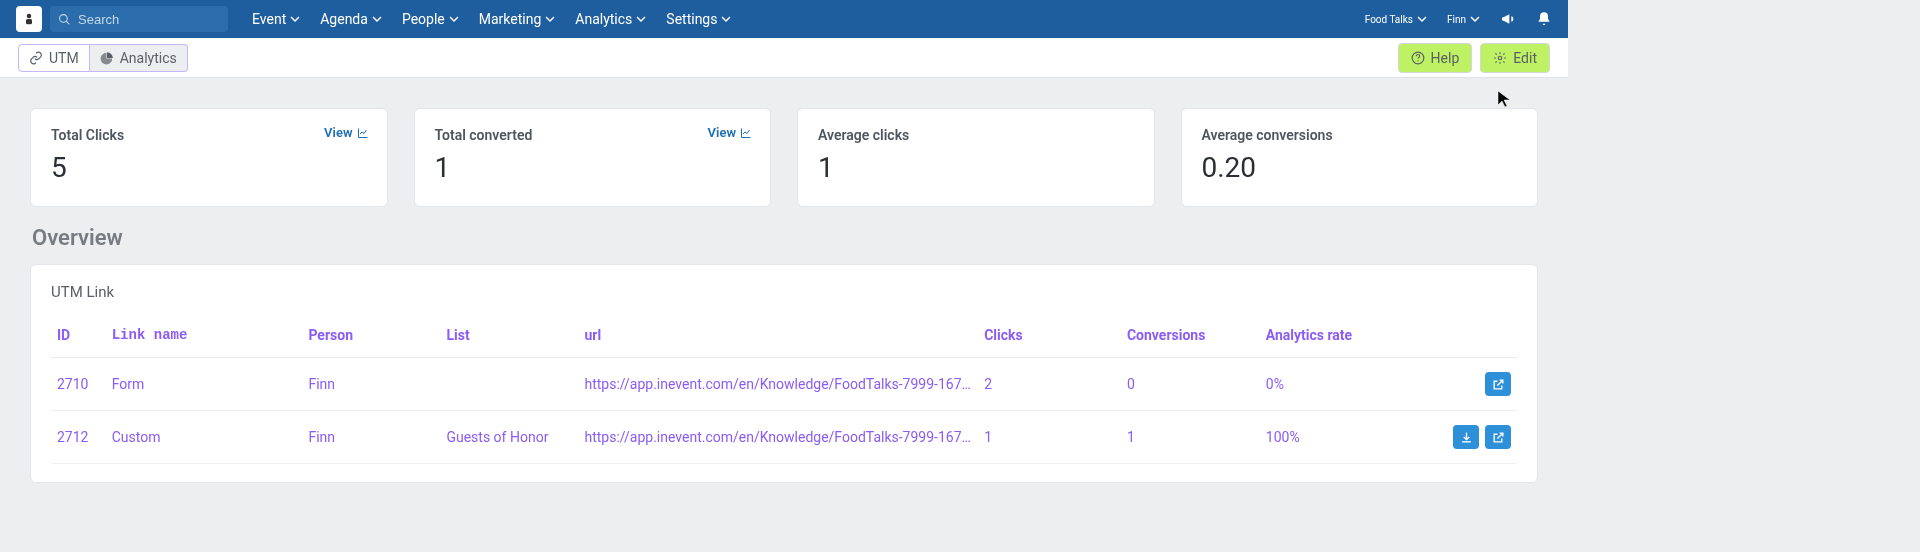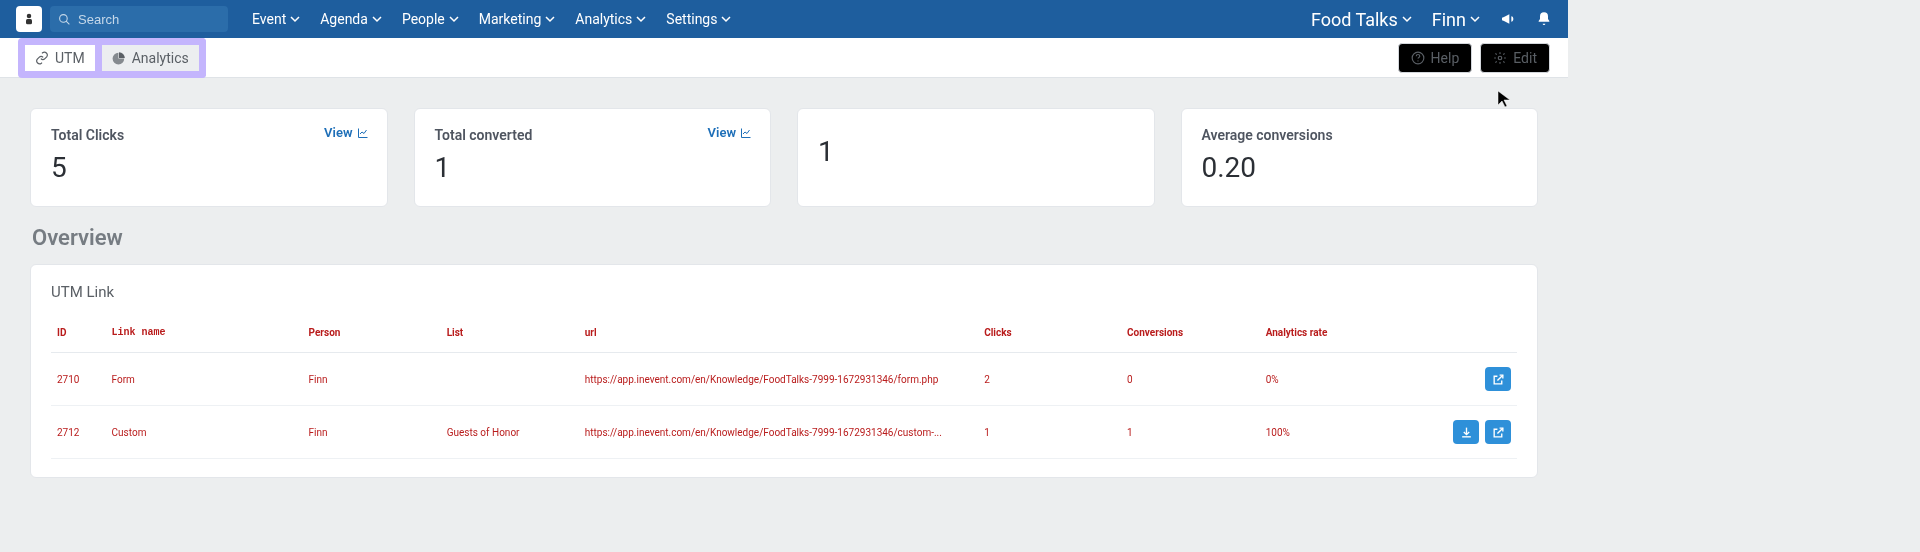--- a/index.html
+++ b/index.html
@@ -7,40 +7,40 @@
 .topbar{background:#1e5e9e;height:38px;display:flex;align-items:center;padding:8px 16px;gap:8px}
 .logo{width:26px;height:26px;background:#fff;border-radius:4px;display:flex;align-items:center;justify-content:center;font-size:16px}
 .search-wrap{position:relative;display:flex;align-items:center}
 .search-wrap svg{position:absolute;left:8px;top:7px;pointer-events:none}
 .search{background:#2b6daa;border:none;border-radius:4px;height:26px;width:178px;padding:0 8px 0 28px;color:#fff;font-size:13px}
 .search::placeholder{color:#c5d8ea}
 .nav{display:flex;gap:20px;margin-left:16px}
 .nav-item{color:#fff;font-size:14px;display:flex;align-items:center;gap:4px;cursor:pointer}
 .spacer{flex:1}
 .nav-right{display:flex;align-items:center;gap:20px}
-.nav-right .nav-item{font-size:18px}
+.nav-right .nav-item{font-size:10px}
 .icon-btn{color:#fff;cursor:pointer;display:flex;align-items:center}
 .subbar{background:#fff;height:40px;display:flex;align-items:center;padding:0 18px;border-bottom:1px solid #dfe3e7}
 .tab-group{display:flex}
-.tab{border:7px solid #c4b5fd;padding:5px 10px;font-size:14px;color:#5a5f65;background:#fff;display:flex;align-items:center;gap:6px;cursor:pointer}
+.tab{border:1px solid #c4b5fd;padding:5px 10px;font-size:14px;color:#5a5f65;background:#fff;display:flex;align-items:center;gap:6px;cursor:pointer}
 .tab:first-child{border-radius:4px 0 0 4px}
 .tab:last-child{border-radius:0 4px 4px 0;border-left:none}
 .tab.active{background:#eceef0}
 .subbar-right{margin-left:auto;display:flex;gap:8px}
-.btn{border:1px solid #d3d7dc;background:#000000;padding:6px 12px;font-size:14px;color:#5a5f65;border-radius:4px;display:flex;align-items:center;gap:6px;cursor:pointer}
+.btn{border:1px solid #d3d7dc;background:#bef264;padding:6px 12px;font-size:14px;color:#5a5f65;border-radius:4px;display:flex;align-items:center;gap:6px;cursor:pointer}
 .content{padding:30px 30px 0 30px}
 .cards{display:flex;gap:26px}
 .card{background:#fff;border:1px solid #e3e6ea;border-radius:6px;flex:1;padding:18px 20px 22px 20px;position:relative}
 .card-title{font-size:14px;font-weight:600;color:#4f5560}
 .card-value{font-size:28px;font-weight:400;color:#2b2f35;margin-top:8px}
 .card-view{position:absolute;right:18px;top:16px;color:#1e6fb8;font-size:13px;font-weight:600;display:flex;align-items:center;gap:4px;cursor:pointer}
 .overview-title{font-size:22px;color:#767c82;font-weight:600;margin:18px 0 14px 2px}
 .panel{background:#fff;border:1px solid #e3e6ea;border-radius:6px;padding:18px 20px}
 .panel-title{font-size:15px;font-weight:400;color:#5a5f65;margin-bottom:18px}
-table{width:100%;border-collapse:collapse;font-size:10px;color:#b91c1c}
+table{width:100%;border-collapse:collapse;font-size:14px;color:#8b5cf6}
 th{text-align:left;font-weight:700;padding:8px 6px 14px 6px;border-bottom:1px solid #e6eaee}
 td{padding:14px 6px;border-bottom:1px solid #eef1f4;vertical-align:middle}
 td.url{white-space:nowrap;overflow:hidden;text-overflow:ellipsis;max-width:390px}
 .row-actions{display:flex;gap:6px;justify-content:flex-end}
 .act-btn{background:#2e90d9;border:none;border-radius:4px;width:26px;height:24px;display:flex;align-items:center;justify-content:center;cursor:pointer}
 .chev{width:10px;height:10px}
 .cursor{position:absolute;left:1497px;top:90px;pointer-events:none}
 </style>
 </head>
 <body>
@@ -178,20 +178,21 @@
         <div class="card-value">1</div>
         <div class="card-view">
           <span>View</span>
           <svg width="12" height="12" viewBox="0 0 24 24" fill="none" stroke="#1e6fb8" stroke-width="2">
             <path d="M3 3v18h18"></path>
             <path d="M6 14l4-4 4 3 5-7"></path>
           </svg>
         </div>
       </div>
       <div class="card">
+        <div class="card-title">Average clicks</div>
         <div class="card-value">1</div>
       </div>
       <div class="card">
         <div class="card-title">Average conversions</div>
         <div class="card-value">0.20</div>
       </div>
     </div>
   <div class="overview-title">Overview</div>
   <div class="panel">
     <div class="panel-title">UTM Link</div>

